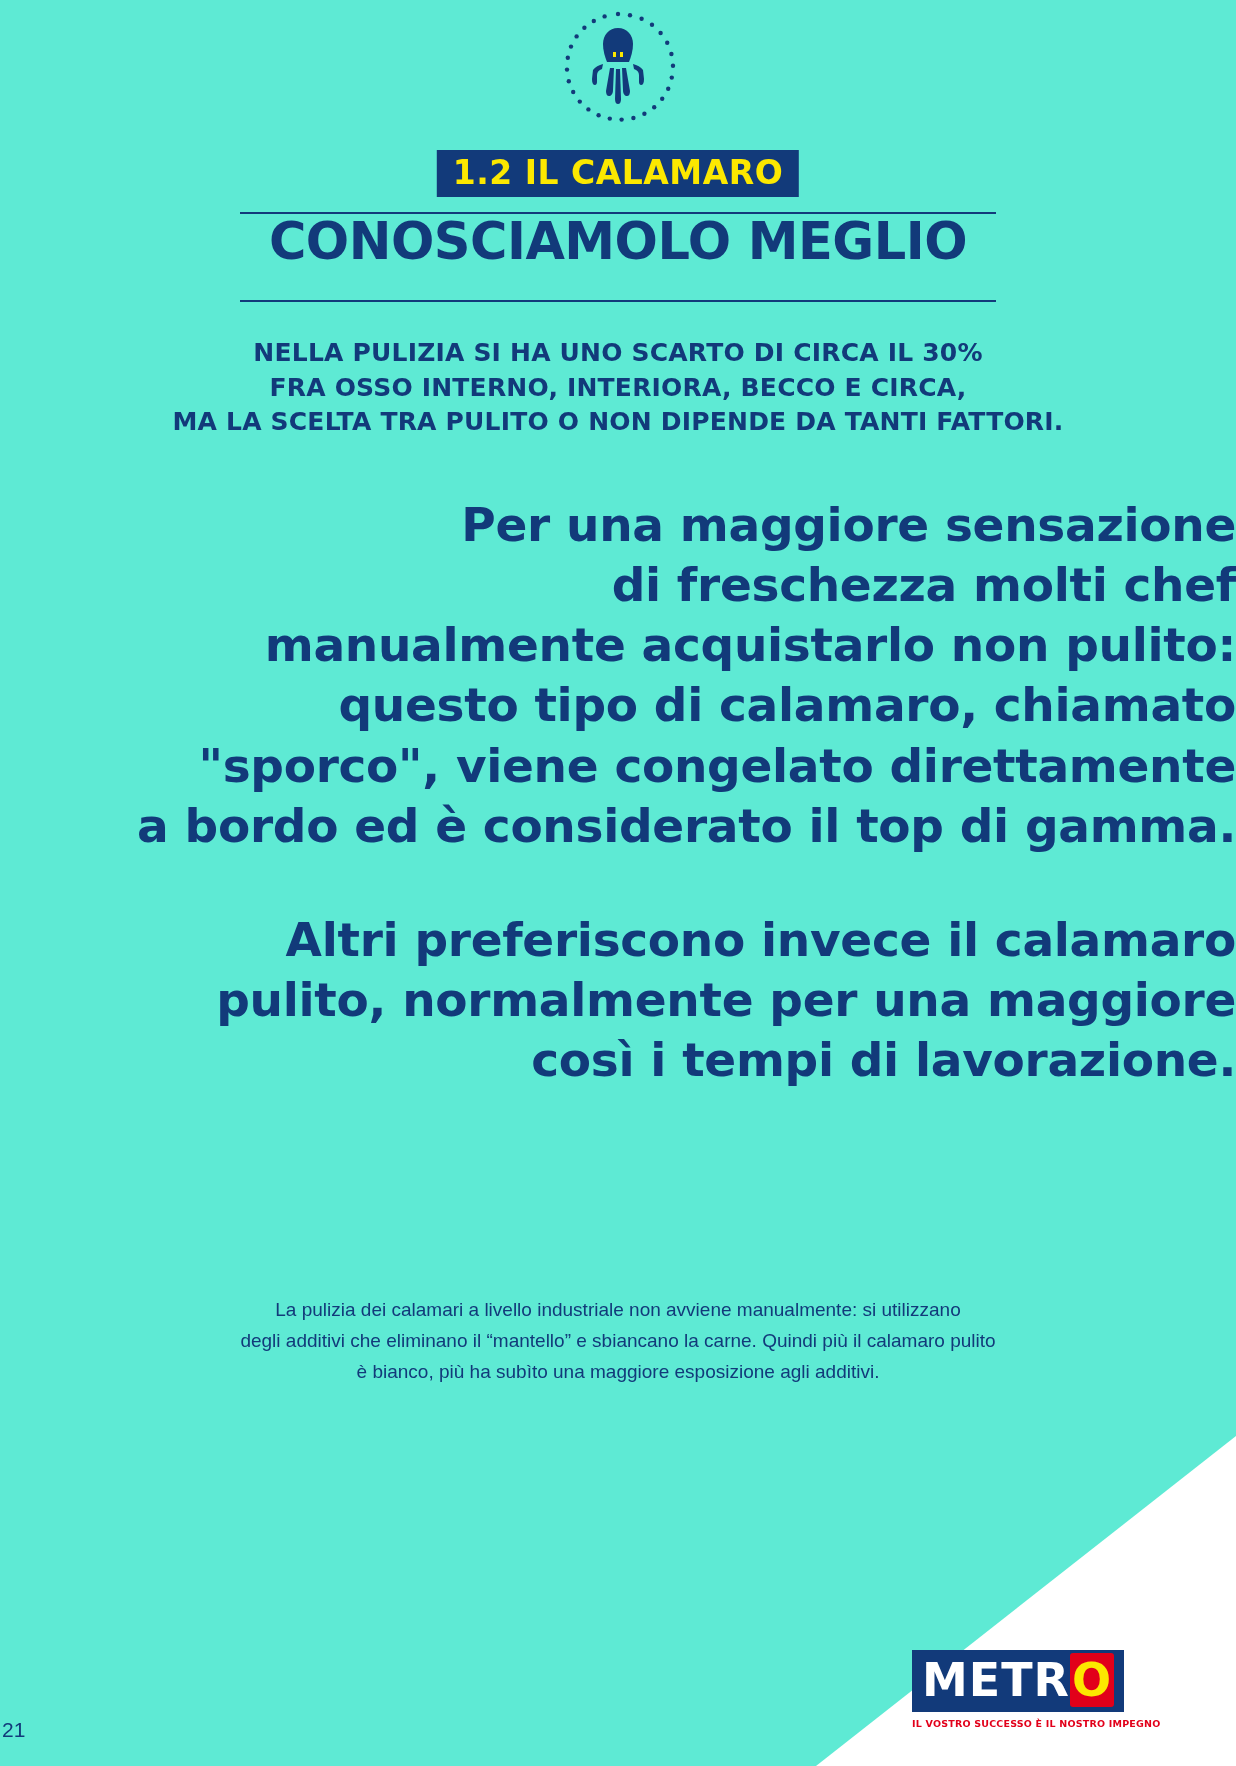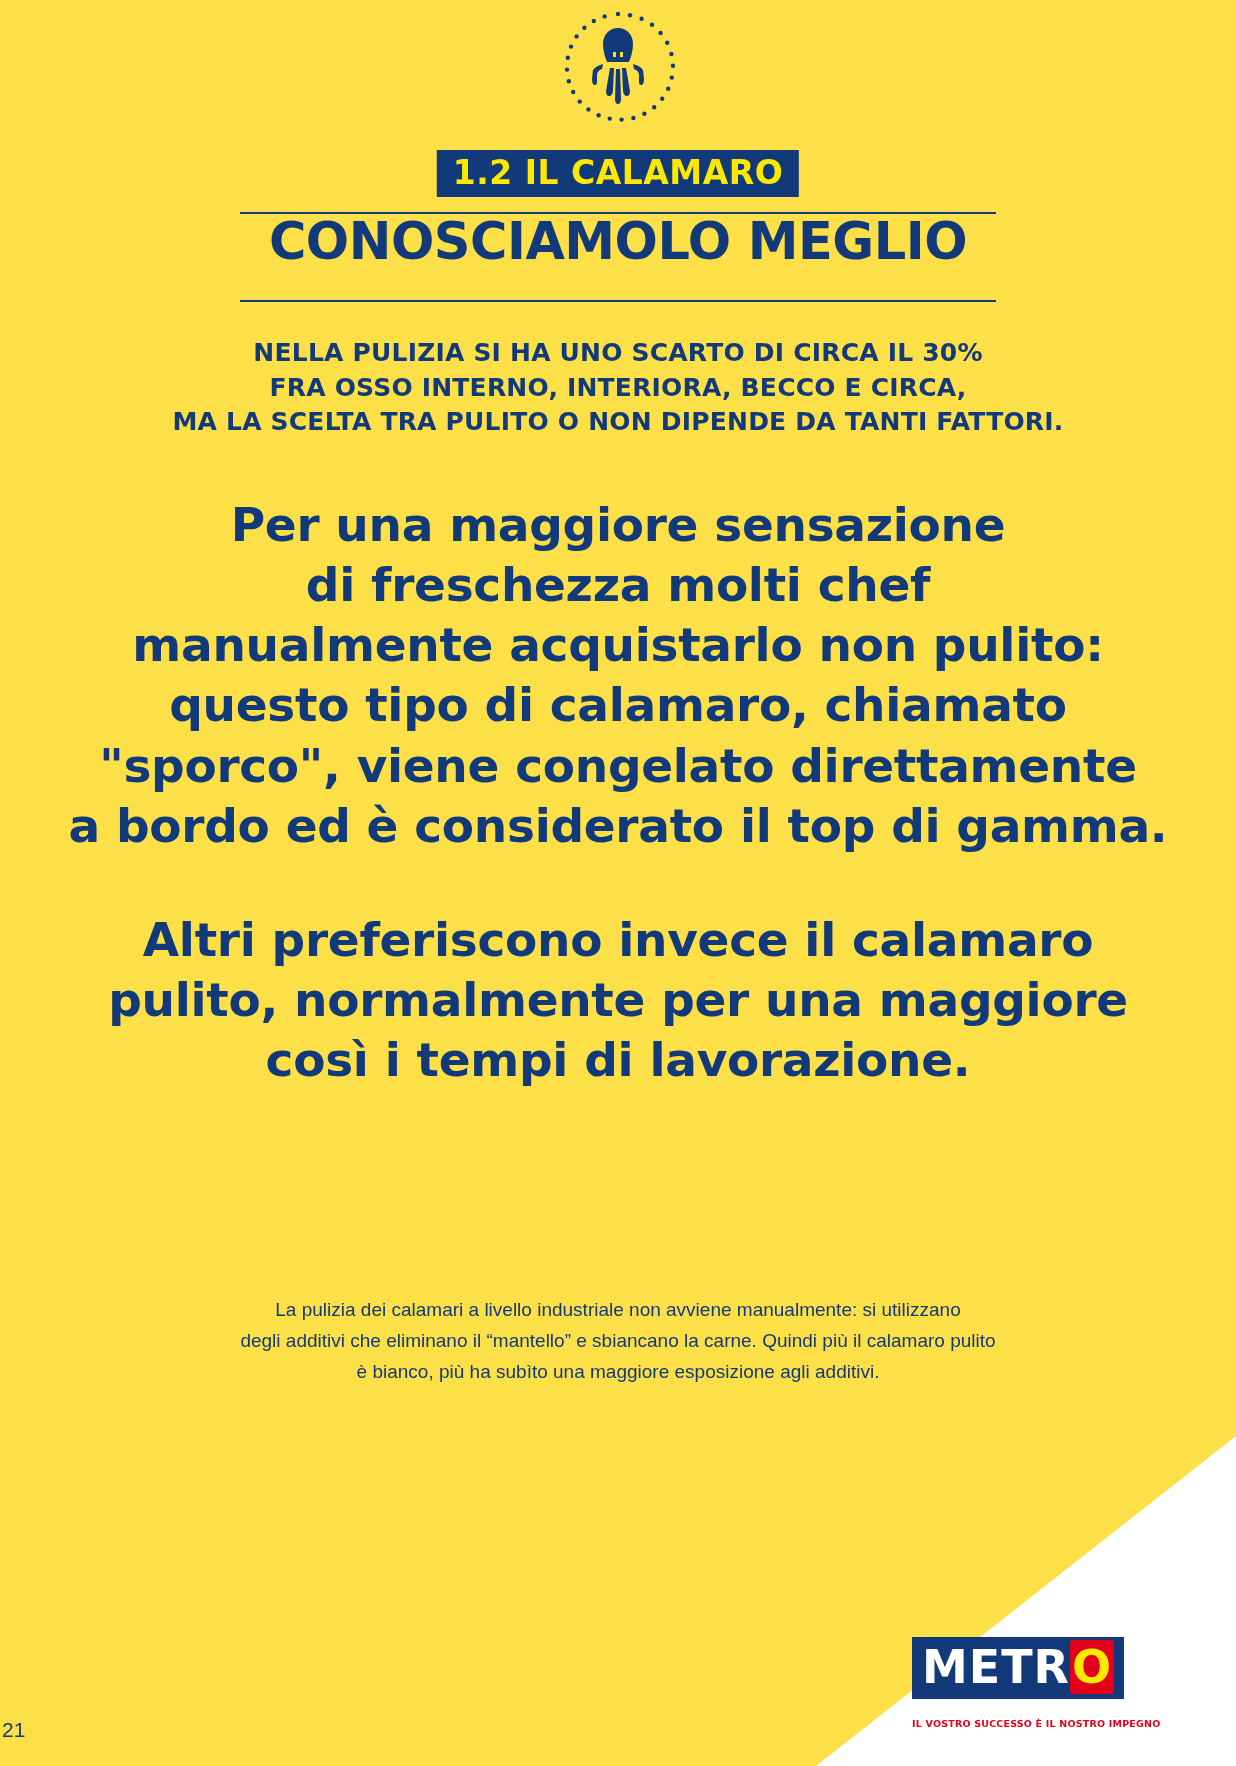--- a/index.html
+++ b/index.html
@@ -10,21 +10,21 @@
     width: 1236px;
     height: 1766px;
     background: #ffffff;
     font-family: "Liberation Sans", sans-serif;
     overflow: hidden;
   }
   .page {
     position: relative;
     width: 1236px;
     height: 1766px;
-    background: #fde047;
+    background: #5eead4;
     overflow: hidden;
   }
   
   .corner-cut {
     position: absolute;
     right: 0;
     bottom: 0;
     width: 420px;
     height: 330px;
     background: #ffffff;
@@ -102,21 +102,21 @@
     width: 100%;
     text-align: center;
     color: #123A7A;
     font-family: "DejaVu Sans", sans-serif;
     font-weight: bold;
     font-size: 47px;
     line-height: 1.28;
     letter-spacing: -0.3px;
     z-index: 4;
   }
-  .body-block div { white-space: nowrap; }
+  .body-block div { white-space: nowrap; text-align: right; }
   .block-1 { top: 495px; }
   .block-2 { top: 910px; }
   .footnote {
     position: absolute;
     top: 1295px;
     left: 0;
     width: 100%;
     text-align: center;
     color: #123A7A;
     font-family: "Liberation Sans", sans-serif;
@@ -157,21 +157,21 @@
     display: inline-block;
     position: relative;
   }
   .logo-word .o-red {
     color: #FCE800;
     background: #E2001A;
     padding: 0 2px;
     border-radius: 3px;
   }
   .logo-tag {
-    margin-top: 20px;
+    margin-top: 7px;
     font-family: "DejaVu Sans", sans-serif;
     font-weight: bold;
     font-size: 9.5px;
     color: #E2001A;
     letter-spacing: 0.2px;
     line-height: 1;
     white-space: nowrap;
   }
 </style>
 </head>

